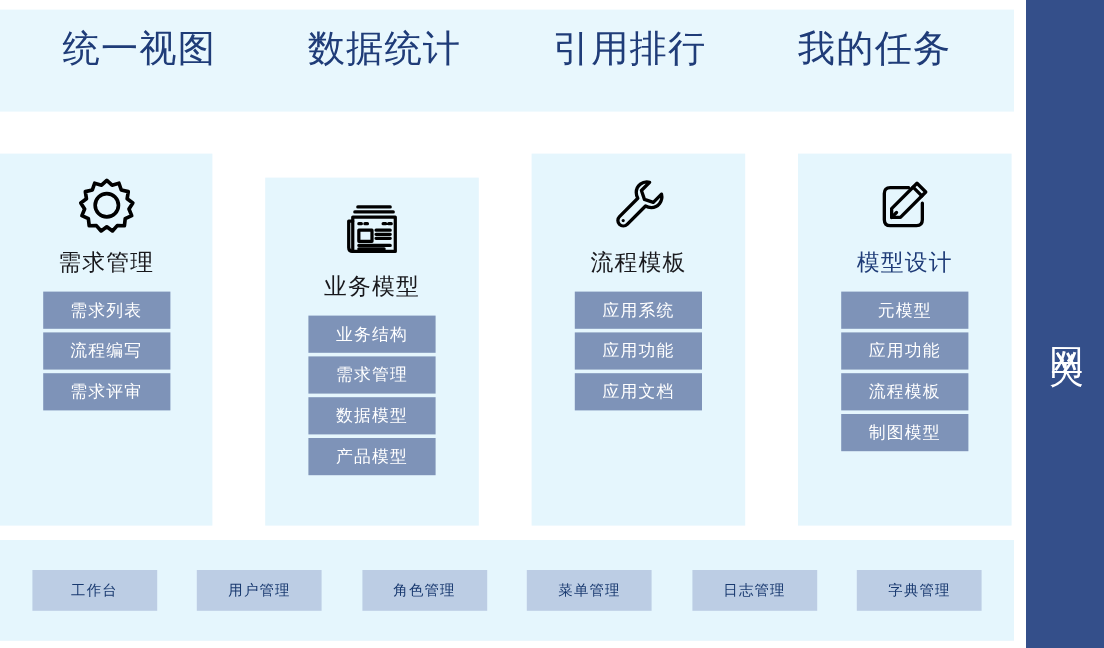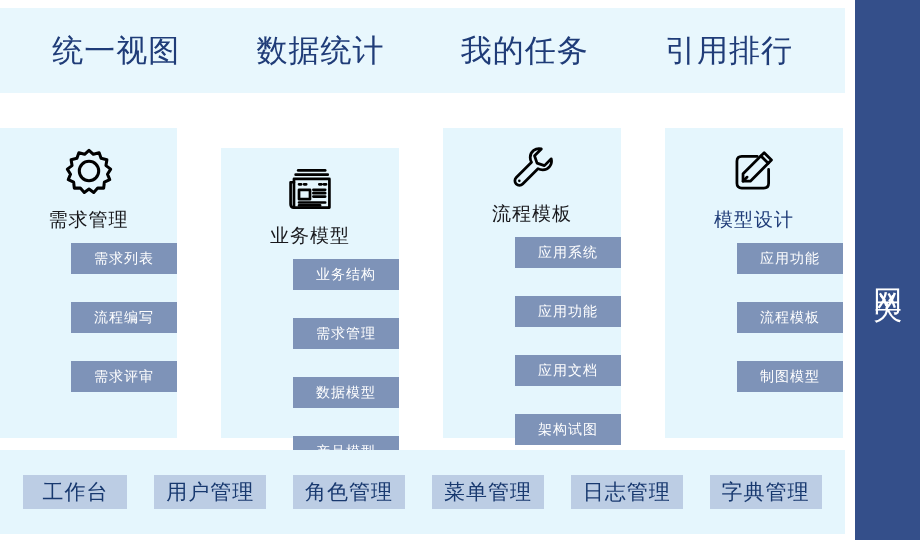--- a/index.html
+++ b/index.html
@@ -33,21 +33,21 @@
 
   
   .header-band {
     position: absolute;
     left: 0;
     top: 8px;
     width: 845px;
     height: 85px;
     background: #e8f7fd;
     display: flex;
-    align-items: center;
+    align-items: flex-start;
     justify-content: space-around;
     padding: 13px 14px;
     box-sizing: border-box;
   }
   .nav-item {
     color: #1f3c78;
     font-size: 31px;
     font-weight: 400;
     letter-spacing: 1px;
     line-height: 1;
@@ -98,22 +98,22 @@
     margin-top: 6px;
     margin-bottom: 14px;
     letter-spacing: 1px;
     white-space: nowrap;
   }
   .card-title.navy { color: #1f3c78; }
 
   .card-btns {
     display: flex;
     flex-direction: column;
-    gap: 28px;
-    align-items: flex-end;
+    gap: 3px;
+    align-items: center;
     width: 100%;
   }
   .card-btn {
     width: 106px;
     height: 31px;
     background: #7e93b8;
     color: #ffffff;
     font-size: 14px;
     letter-spacing: 1px;
     display: flex;
@@ -137,21 +137,21 @@
     align-items: center;
     justify-content: space-around;
     padding: 0 10px;
     box-sizing: border-box;
   }
   .bottom-btn {
     min-width: 104px;
     height: 34px;
     background: #bccde4;
     color: #18396f;
-    font-size: 21px;
+    font-size: 12px;
     letter-spacing: 1px;
     display: flex;
     align-items: center;
     justify-content: center;
     padding: 0 12px;
     cursor: pointer;
     border: none;
     font-family: inherit;
     white-space: nowrap;
     box-sizing: border-box;
@@ -182,22 +182,22 @@
 </head>
 <body>
 
 <div id="app">
 
   <div class="main-column">
 
     <div class="header-band">
       <div class="nav-item">统一视图</div>
       <div class="nav-item">数据统计</div>
+      <div class="nav-item">引用排行</div>
       <div class="nav-item">我的任务</div>
-      <div class="nav-item">引用排行</div>
     </div>
 
     <div class="card-row">
 
       <div class="card card-1">
         <div class="card-icon">
           <svg width="54" height="54" viewBox="0 0 64 64" fill="none" stroke="#000000" stroke-width="3.6" stroke-linejoin="round" stroke-linecap="round">
             <path d="M32 7.5 L37.2 12.2 L44 10.3 L46.3 17 L53.2 18.6 L52.1 25.6 L57.7 29.8 L53.9 35.8 L56.6 42.3 L50.2 45.3 L49.4 52.3 L42.3 52.2 L37.6 57.4 L32 53.3 L26.4 57.4 L21.7 52.2 L14.6 52.3 L13.8 45.3 L7.4 42.3 L10.1 35.8 L6.3 29.8 L11.9 25.6 L10.8 18.6 L17.7 17 L20 10.3 L26.8 12.2 Z"></path>
             <circle cx="32" cy="32" r="11.5"></circle>
           </svg>
@@ -241,37 +241,37 @@
           <svg width="52" height="52" viewBox="0 0 64 64" fill="none" stroke="#000000" stroke-width="3.4" stroke-linejoin="round" stroke-linecap="round">
             <path d="M43.5 8.5 C36.5 6.8 29.8 11.8 29.8 19 C29.8 21.2 30.4 23.2 31.4 24.9 L12.6 43.7 C10.4 45.9 10.4 49.4 12.6 51.6 C14.8 53.8 18.3 53.8 20.5 51.6 L39.3 32.8 C41 33.8 43 34.4 45.2 34.4 C52.4 34.4 57.4 27.7 55.7 20.7 L47.3 29.1 L38.2 26 L35.1 16.9 Z"></path>
             <circle cx="16.4" cy="47.8" r="1.6" fill="#000000" stroke="none"></circle>
           </svg>
         </div>
         <div class="card-title">流程模板</div>
         <div class="card-btns">
           <button class="card-btn">应用系统</button>
           <button class="card-btn">应用功能</button>
           <button class="card-btn">应用文档</button>
-          <button class="card-btn">架构试图</button>
         </div>
       </div>
 
       <div class="card-gap"></div>
 
       <div class="card card-4">
         <div class="card-icon">
           <svg width="52" height="52" viewBox="0 0 64 64" fill="none" stroke="#000000" stroke-width="3.4" stroke-linejoin="round" stroke-linecap="round">
             <path d="M50 30 L50 47 Q50 53 44 53 L17 53 Q11 53 11 47 L11 20 Q11 14 17 14 L36 14"></path>
             <path d="M44.5 9.5 L53.5 18.5 L27.5 44.5 L18.5 44.5 L18.5 35.5 Z"></path>
             <path d="M18.5 44.5 L23.5 39.5"></path>
             <path d="M40.5 13.5 L49.5 22.5"></path>
           </svg>
         </div>
         <div class="card-title navy">模型设计</div>
         <div class="card-btns">
+          <button class="card-btn">元模型</button>
           <button class="card-btn">应用功能</button>
           <button class="card-btn">流程模板</button>
           <button class="card-btn">制图模型</button>
         </div>
       </div>
 
     </div>
 
     <div class="bottom-bar">
       <button class="bottom-btn">工作台</button>

